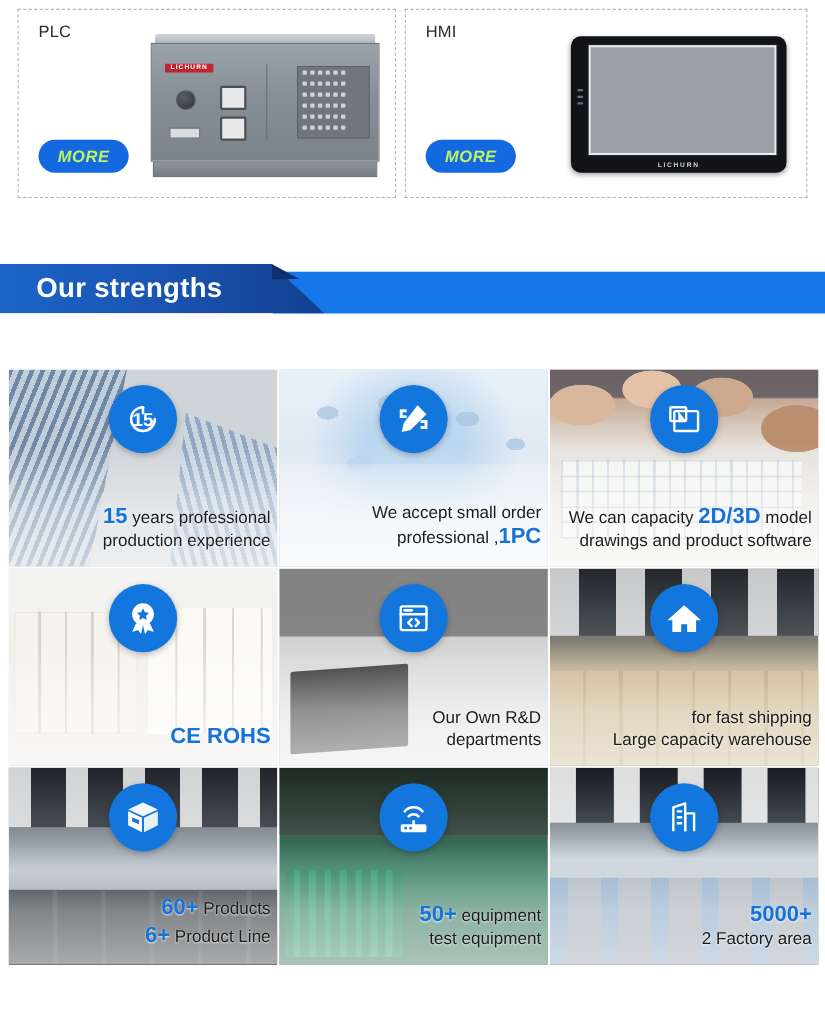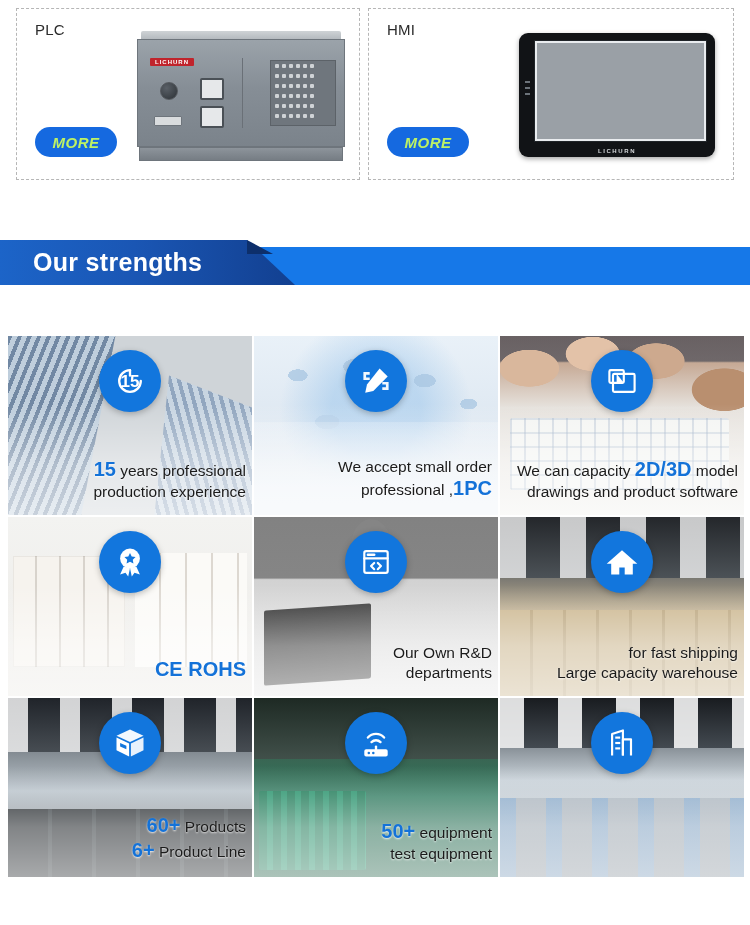--- a/index.html
+++ b/index.html
@@ -616,14 +616,18 @@
       <div class="cell-scrim"></div>
       <div class="badge">
         <svg viewBox="0 0 40 40" fill="none" stroke="#fff" stroke-width="2.4" stroke-linejoin="round">
       <path d="M9 34 V10 l12 -4 v28"></path>
       <path d="M21 34 V16 h9 v18"></path>
       <path d="M12.5 14 h5.5"></path>
           <path d="M12.5 20 h5.5"></path>
           <path d="M12.5 26 h5.5"></path>
     </svg>
       </div>
+      <div class="caption">
+        <span class="line"><span class="hl big">5000+</span></span>
+        <span class="line"><span>2 Factory area</span></span>
+      </div>
     </div>
   </div>
 
 </body></html>

